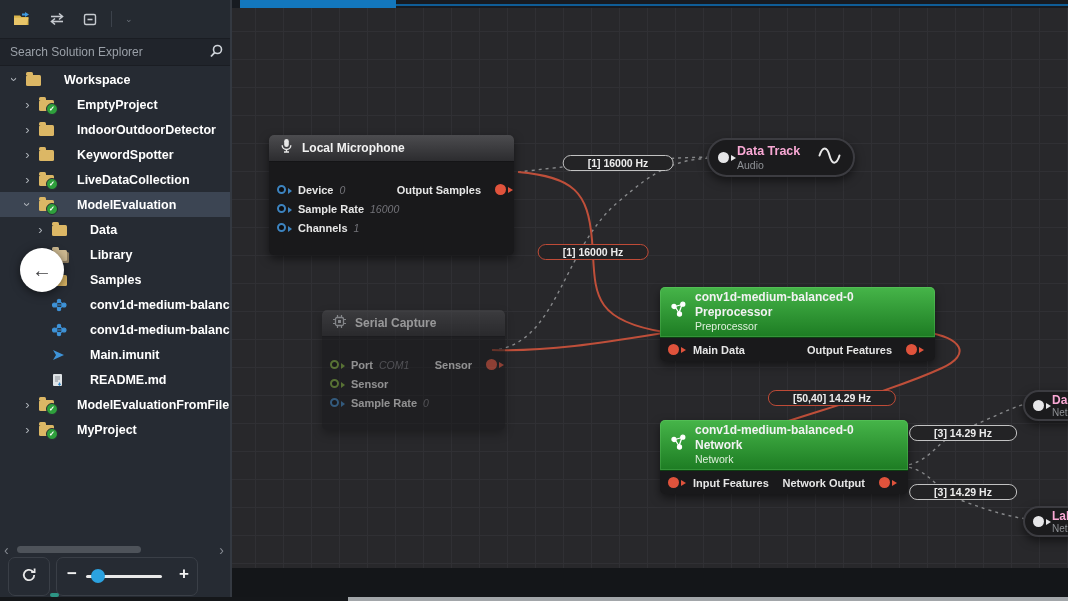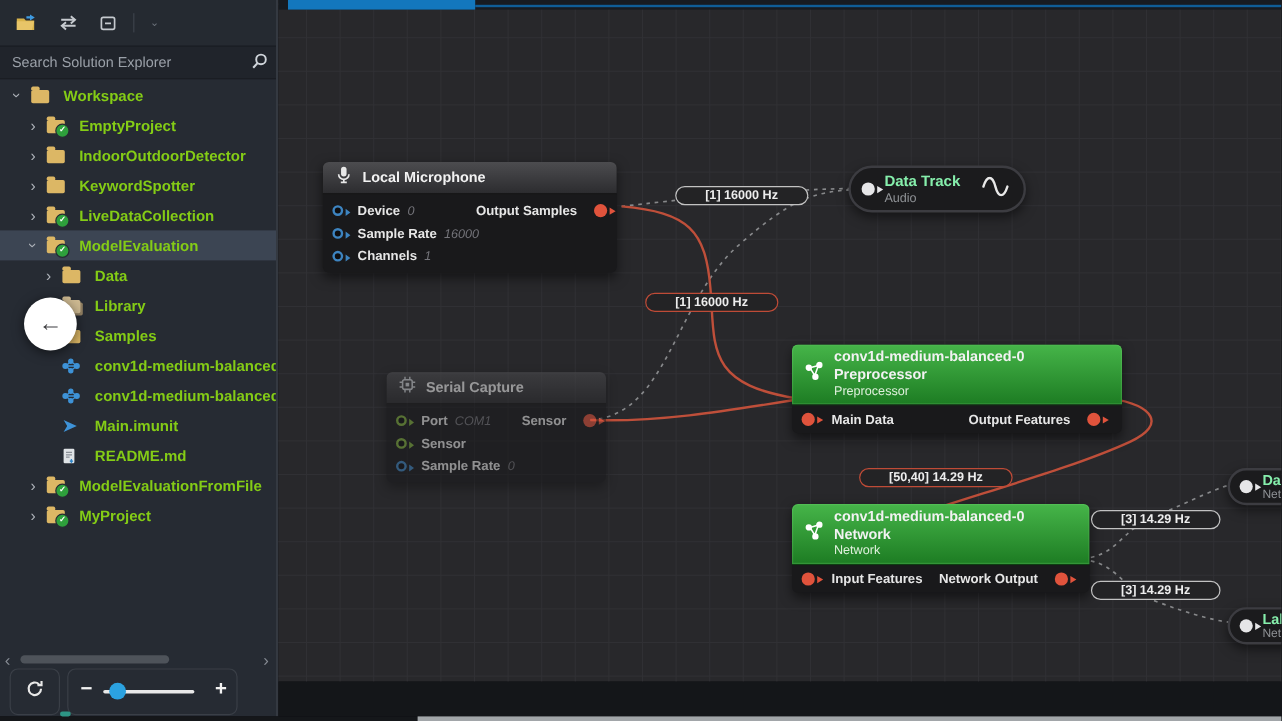--- a/index.html
+++ b/index.html
@@ -18,21 +18,21 @@
   .searchbar input{
     position:absolute;left:0;top:0;width:200px;height:26px;background:transparent;border:none;outline:none;
     color:#9aa0a8;font-size:12px;padding:0 0 0 10px;font-family:"Liberation Sans",sans-serif;
   }
   .searchbar input::placeholder{color:#9aa0a8;opacity:1;}
   .searchbar .mag{position:absolute;right:6px;top:4px;}
   
   .tree{position:absolute;top:67px;left:0;right:0;}
   .trow{height:25px;display:flex;align-items:center;white-space:nowrap;overflow:hidden;cursor:default;}
   .trow.sel{background:#3c4553;}
-  .trow .tlabel{color:#84cc16;font-size:12.5px;font-weight:600;margin-left:12px;}
+  .trow .tlabel{color:#ffffff;font-size:12.5px;font-weight:600;margin-left:23px;}
   .d0{padding-left:7px;}.d1{padding-left:20px;}.d2{padding-left:33px;}
   .chev{width:15px;color:#aeb3ba;font-size:13px;line-height:15px;text-align:center;flex:0 0 15px;}
   .chev.down{transform:rotate(90deg);}
   .chev.none{visibility:hidden;}
   
   .fico{position:relative;width:15px;height:11px;border-radius:1.5px;background:#dcb765;flex:0 0 15px;margin-left:4px;margin-top:2px;}
   .fico::before{content:"";position:absolute;top:-3px;left:0;width:7px;height:3px;background:#dcb765;border-radius:1.5px 1.5px 0 0;}
   .fico.chk::after{content:"\2713";position:absolute;right:-4px;bottom:-4px;width:10px;height:10px;background:#2ea03c;
     border:1px solid #262b33;border-radius:50%;color:#fff;font-size:7px;line-height:10px;text-align:center;font-weight:bold;}
   .fico.stack{background:#cdb991;box-shadow:2px 2px 0 0 #8f7e61;}
@@ -69,21 +69,21 @@
   #taskhint{position:absolute;left:50px;top:593px;width:9px;height:4px;background:#2d9585;border-radius:2px;}
   
   #wires{position:absolute;left:0;top:0;z-index:1;pointer-events:none;}
   .wred{fill:none;stroke:#bf4f3a;stroke-width:2;}
   .wgray{fill:none;stroke:#9fa0a2;stroke-width:1.4;stroke-dasharray:3 4;opacity:.8;}
   
   .node{position:absolute;z-index:2;border-radius:5px;box-shadow:0 4px 10px rgba(0,0,0,.5);background:#19191b;}
   .nhead{display:flex;align-items:center;gap:8px;height:26px;padding:0 10px;border-radius:5px 5px 0 0;
     background:linear-gradient(#4c4c4f,#2c2c2f);border-bottom:1px solid #141416;}
   .nhead .ntitle{color:#f2f2f2;font-size:12px;font-weight:bold;}
-  .nbody{padding:4px 0;border-radius:0 0 5px 5px;}
+  .nbody{padding:18px 0;border-radius:0 0 5px 5px;}
   .nrow{position:relative;height:19px;display:flex;align-items:center;padding:0 8px;gap:6px;}
   .nlabel{color:#e6e6e6;font-size:11px;font-weight:600;}
   .nval{color:#74747a;font-size:10.5px;font-style:italic;}
   .spacer{flex:1;}
   .iport{position:relative;width:9px;height:9px;border:2px solid currentColor;border-radius:50%;background:#0e0e10;
     box-sizing:border-box;flex:0 0 9px;margin-right:6px;}
   .iport::after{content:"";position:absolute;left:9px;top:1px;border-left:4px solid currentColor;
     border-top:3px solid transparent;border-bottom:3px solid transparent;}
   .pblue{color:#3d84c0;}.pgreen{color:#7fae3c;}
   .oport{position:relative;width:11px;height:11px;border-radius:50%;background:currentColor;color:#e0533c;flex:0 0 11px;}
@@ -98,21 +98,21 @@
   .gnode .ntitle{font-size:12px;line-height:15px;}
   .gnode .nsub{color:#dff0dc;font-size:10.5px;line-height:13px;}
   .gnode .nrow{height:23px;}
   
   .pill{position:absolute;z-index:2;display:flex;align-items:center;gap:8px;background:#1b1b1d;border:2px solid #3c3c41;
     border-radius:20px;box-shadow:0 4px 10px rgba(0,0,0,.5);padding:0 12px 0 9px;}
   .pill .wport{position:relative;width:11px;height:11px;border-radius:50%;background:#e6e6e8;color:#e6e6e8;flex:0 0 11px;}
   .pill .wport::after{content:"";position:absolute;left:13px;top:2.5px;border-left:5px solid currentColor;
     border-top:3px solid transparent;border-bottom:3px solid transparent;}
   .pill .ptext{display:flex;flex-direction:column;line-height:1;}
-  .pill .ptitle{color:#86efac;font-size:12.5px;font-weight:bold;line-height:15px;}
+  .pill .ptitle{color:#f9a8d4;font-size:12.5px;font-weight:bold;line-height:15px;}
   .pill .psub{color:#8f9296;font-size:10.5px;line-height:12px;}
   .pill .sine{margin-left:auto;}
   
   .elabel{position:absolute;z-index:3;transform:translate(-50%,-50%);background:#232325;border:1.5px solid #c2c2c2;
     border-radius:8px;padding:1px 24px;color:#ededed;font-size:10.5px;font-weight:bold;white-space:nowrap;}
   .elabel.red{border-color:#bf4b37;}
   .faded{opacity:.55;}
 </style>
 </head>
 <body>
@@ -452,21 +452,21 @@
   <div class="pill" style="left:791px;top:506px;width:120px;height:27px;padding-left:8px;">
     <span class="wport"></span>
     <span class="ptext">
       <span class="ptitle" style="font-size:12px;line-height:13px;">Lab</span>
       <span class="psub" style="font-size:10px;line-height:11px;">Net</span>
     </span>
   </div>
 
   <div class="elabel" style="left:386px;top:163px;">[1] 16000 Hz</div>
   <div class="elabel red" style="left:361px;top:252px;">[1] 16000 Hz</div>
-  <div class="elabel red" style="left:548px;top:398px;">[50,40] 14.29 Hz</div>
+  <div class="elabel red" style="left:600px;top:398px;">[50,40] 14.29 Hz</div>
   <div class="elabel" style="left:731px;top:433px;">[3] 14.29 Hz</div>
   <div class="elabel" style="left:731px;top:492px;">[3] 14.29 Hz</div>
 </div>
 
 <div id="underbar"></div>
 <div id="bottomstrip">
     <div class="lite"></div>
   </div>
 <div id="taskhint"></div>
 

